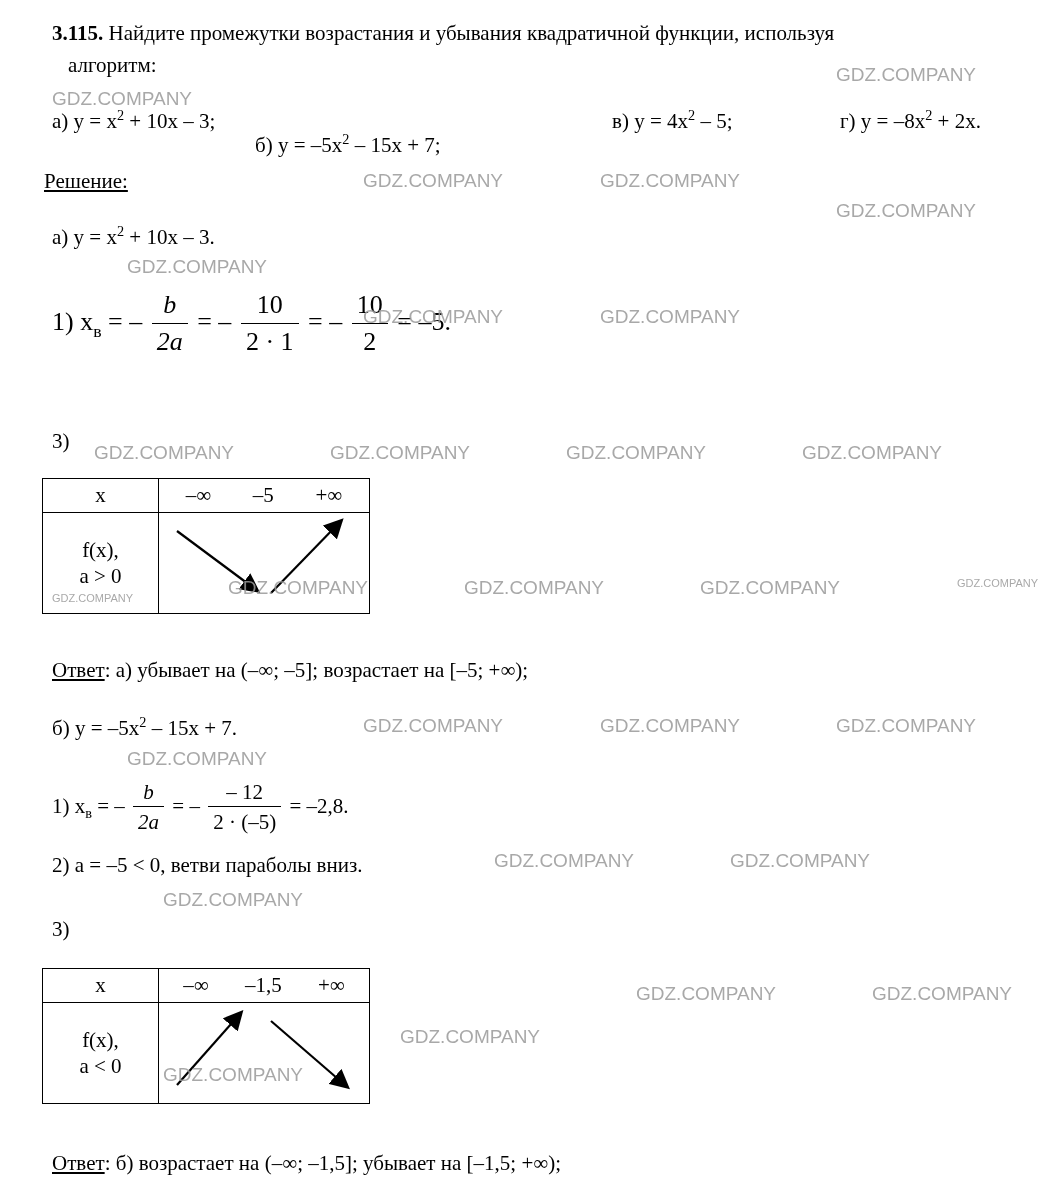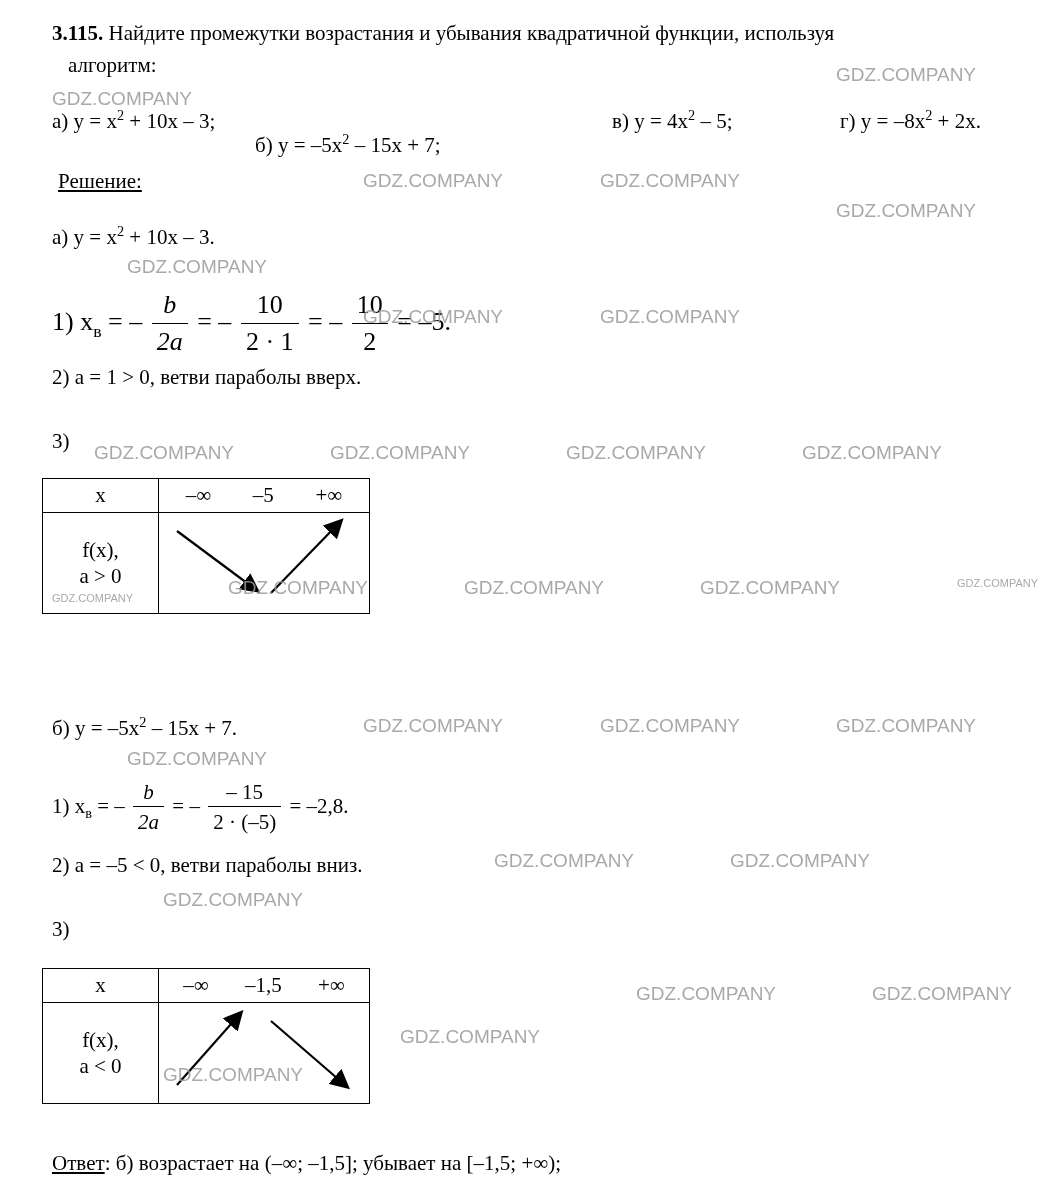--- a/index.html
+++ b/index.html
@@ -104,21 +104,21 @@
   <div class="txt" style="left:255px; top:108px;margin-top:24px;">
     б) y = –5x<sup>2</sup> – 15x + 7;
   </div>
   <div class="txt" style="left:612px; top:108px;text-align:center;">
     в) y = 4x<sup>2</sup> – 5;
   </div>
   <div class="txt" style="left:840px; top:108px;">
     г) y = –8x<sup>2</sup> + 2x.
   </div>
 
-  <div class="txt u" style="left:58px; top:168px;text-align:center;">Решение:</div>
+  <div class="txt u" style="left:44px; top:168px;text-align:center;">Решение:</div>
 
   <div class="txt" style="left:52px; top:224px;">
     а) y = x<sup>2</sup> + 10x – 3.
   </div>
 
   <div class="txt" style="left:52px; top:290px; font-size:26px;">
     1) x<sub>в</sub> = –
     <span class="frac">
       <span class="num">b</span>
       <span class="den">2a</span>
@@ -129,21 +129,20 @@
       <span class="den">2 · 1</span>
     </span>
     = –
     <span class="frac plain">
       <span class="num">10</span>
       <span class="den">2</span>
     </span>
     <span>= –5.</span>
   </div>
 
-  <div class="txt" style="left:52px; top:364px;">2) a = 1 &gt; 0, ветви параболы вверх.</div>
 
   <div class="txt" style="left:52px; top:428px;">3)</div>
 
   <table class="sign-table" style="left:42px; top:478px;">
     <tbody>
         <tr>
       <td class="cell-x">x</td>
       <td class="cell-vals">
         <div class="vals-inner">
           <span>–∞</span>
@@ -166,34 +165,37 @@
           </defs>
           <line x1="18" y1="18" x2="96" y2="76" stroke="#000" stroke-width="2.2" marker-end="url(#ah)"></line>
           <line x1="112" y1="80" x2="180" y2="10" stroke="#000" stroke-width="2.2" marker-end="url(#ah)"></line>
         </svg>
       </td>
     </tr>
   </tbody>
     </table>
 
 
+  <div class="txt" style="left:52px; top:657px;">
+    <span class="u">Ответ</span><span>: а) убывает на (–∞; –5]; возрастает на [–5; +∞);</span>
+  </div>
 
   <div class="txt" style="left:52px; top:715px;">
     б) y = –5x<sup>2</sup> – 15x + 7.
   </div>
 
   <div class="txt" style="left:52px; top:780px;">
     1) x<sub>в</sub> = –
     <span class="frac">
       <span class="num">b</span>
       <span class="den">2a</span>
     </span>
     = –
     <span class="frac plain">
-      <span class="num">– 15</span>
+      <span class="num">– 12</span>
       <span class="den">2 · (–5)</span>
     </span>
     <span>= –2,8.</span>
   </div>
 
   <div class="txt" style="left:52px; top:852px;">2) a = –5 &lt; 0, ветви параболы вниз.</div>
 
   <div class="txt" style="left:52px; top:916px;">3)</div>
 
   <table class="sign-table" style="left:42px; top:968px;">

